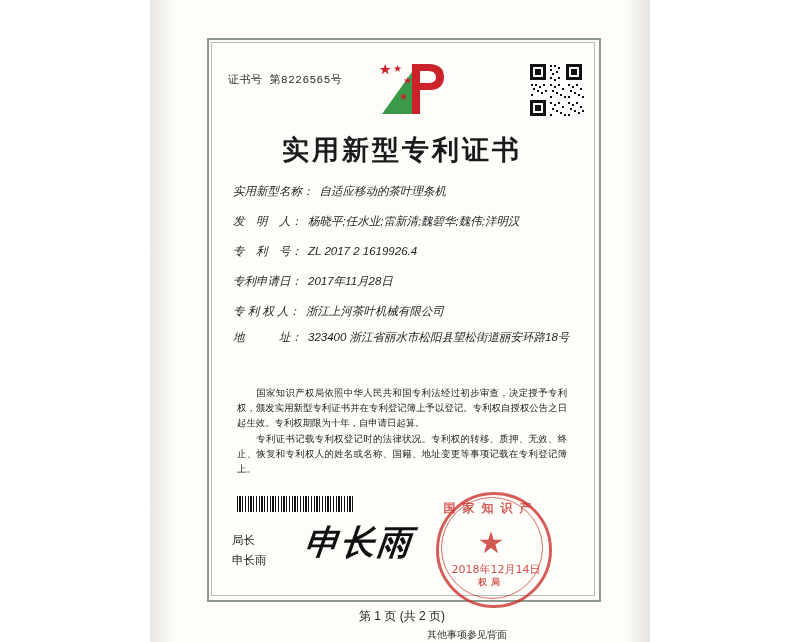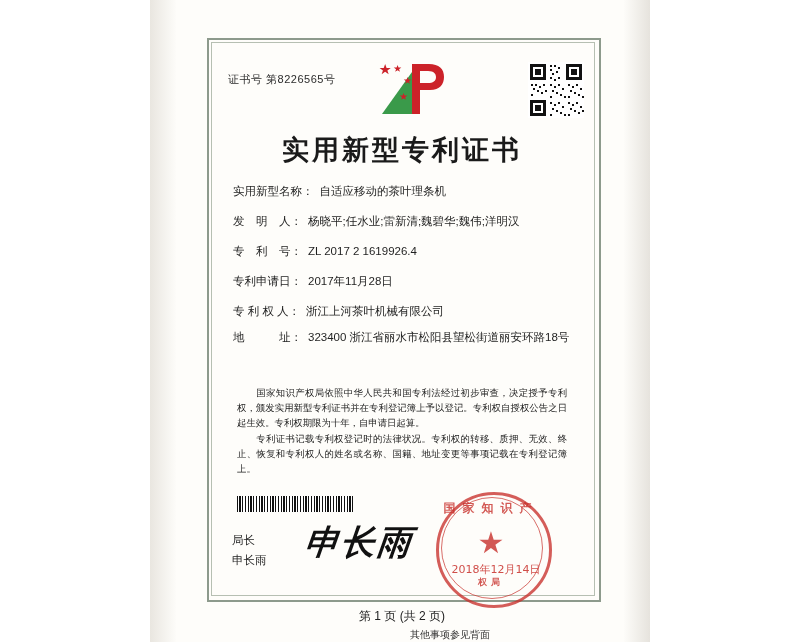--- a/index.html
+++ b/index.html
@@ -72,20 +72,21 @@
   }
   
   .cert-number {
     position: absolute;
     left: 228px;
     top: 72px;
     font-size: 11px;
     color: #2b2b2b;
     letter-spacing: 0.5px;
     white-space: nowrap;
+    font-family: Liberation Mono, monospace;
   }
   
   .logo {
     position: absolute;
     left: 372px;
     top: 60px;
     width: 74px;
     height: 58px;
   }
   
@@ -111,20 +112,21 @@
     font-family: "DejaVu Sans", sans-serif;
   }
   
   .field {
     position: absolute;
     left: 233px;
     width: 350px;
     font-size: 11.5px;
     color: #1f1f1f;
     white-space: nowrap;
+    font-style: italic;
   }
   .field .lbl {
     display: inline-block;
     color: #1f1f1f;
   }
   .field .val {
     display: inline-block;
     margin-left: 6px;
     color: #1f1f1f;
   }
@@ -272,20 +274,21 @@
     color: #222;
   }
   .bottom-note {
     position: absolute;
     left: 150px;
     top: 628px;
     width: 600px;
     text-align: center;
     font-size: 10px;
     color: #333;
+    padding-left: 17px;
   }
 </style>
 </head>
 <body>
 
 <div class="page">
 
   <div class="side-white-left"></div>
   <div class="side-white-right"></div>
 

